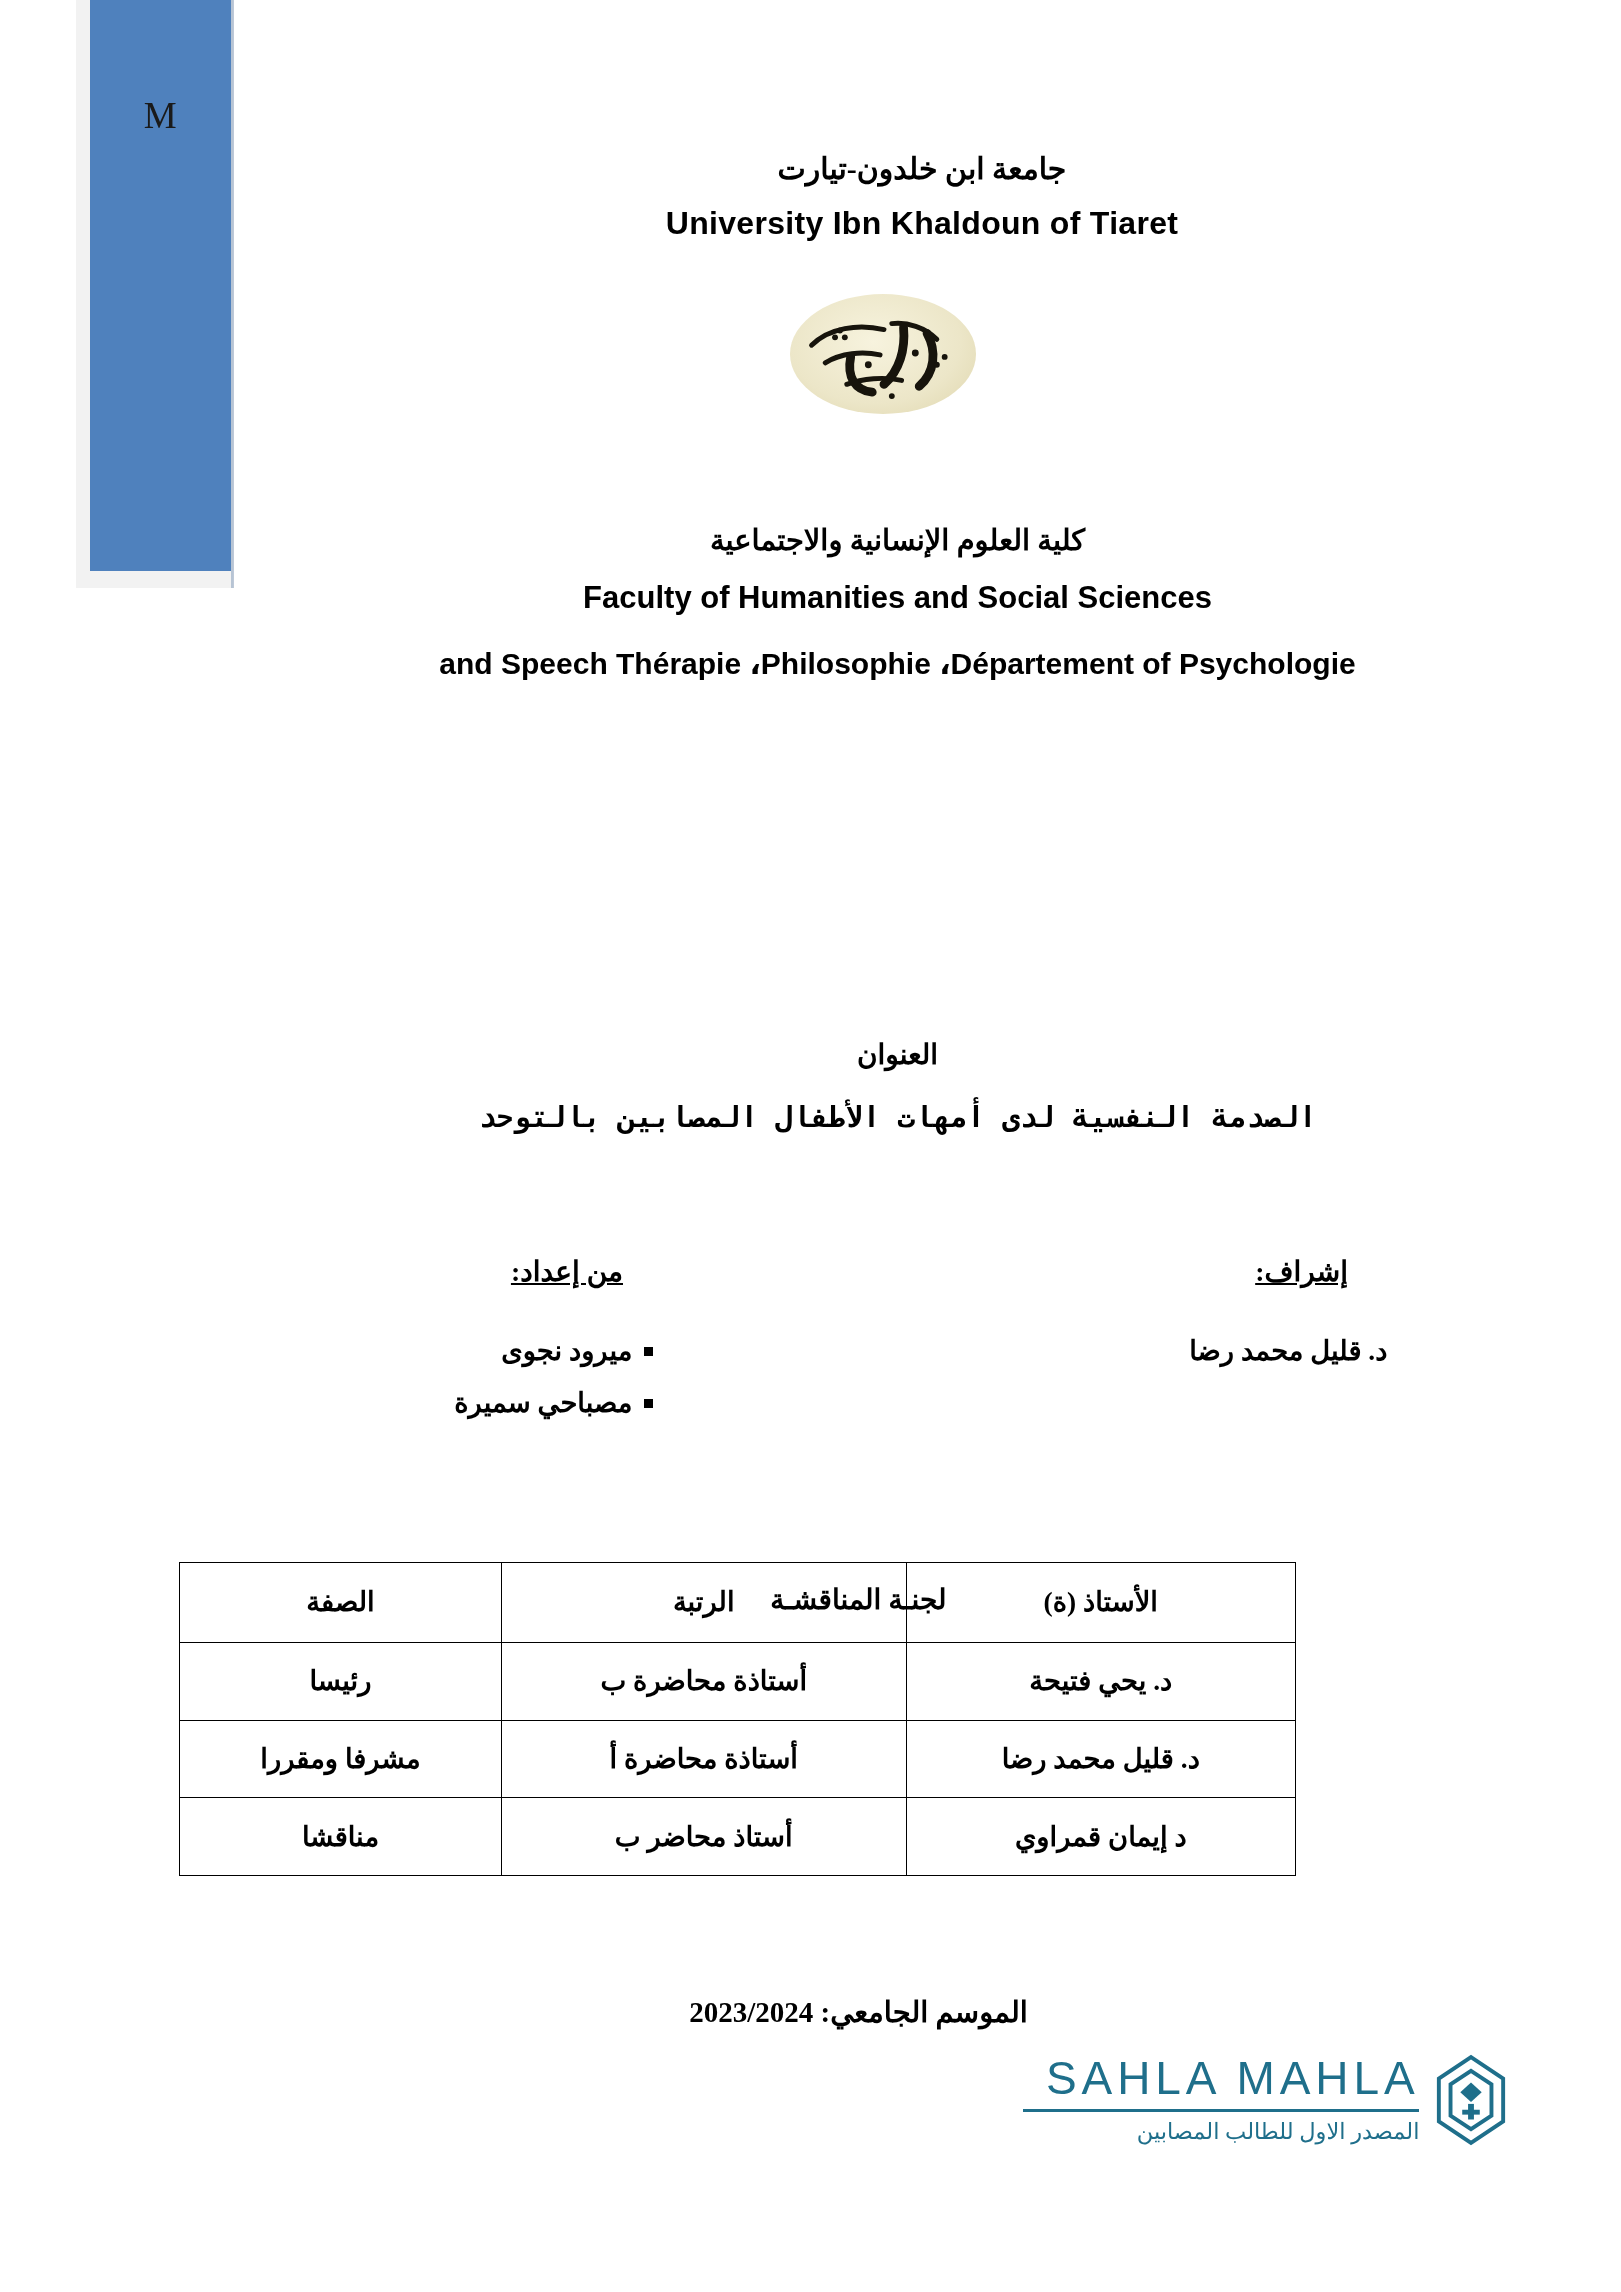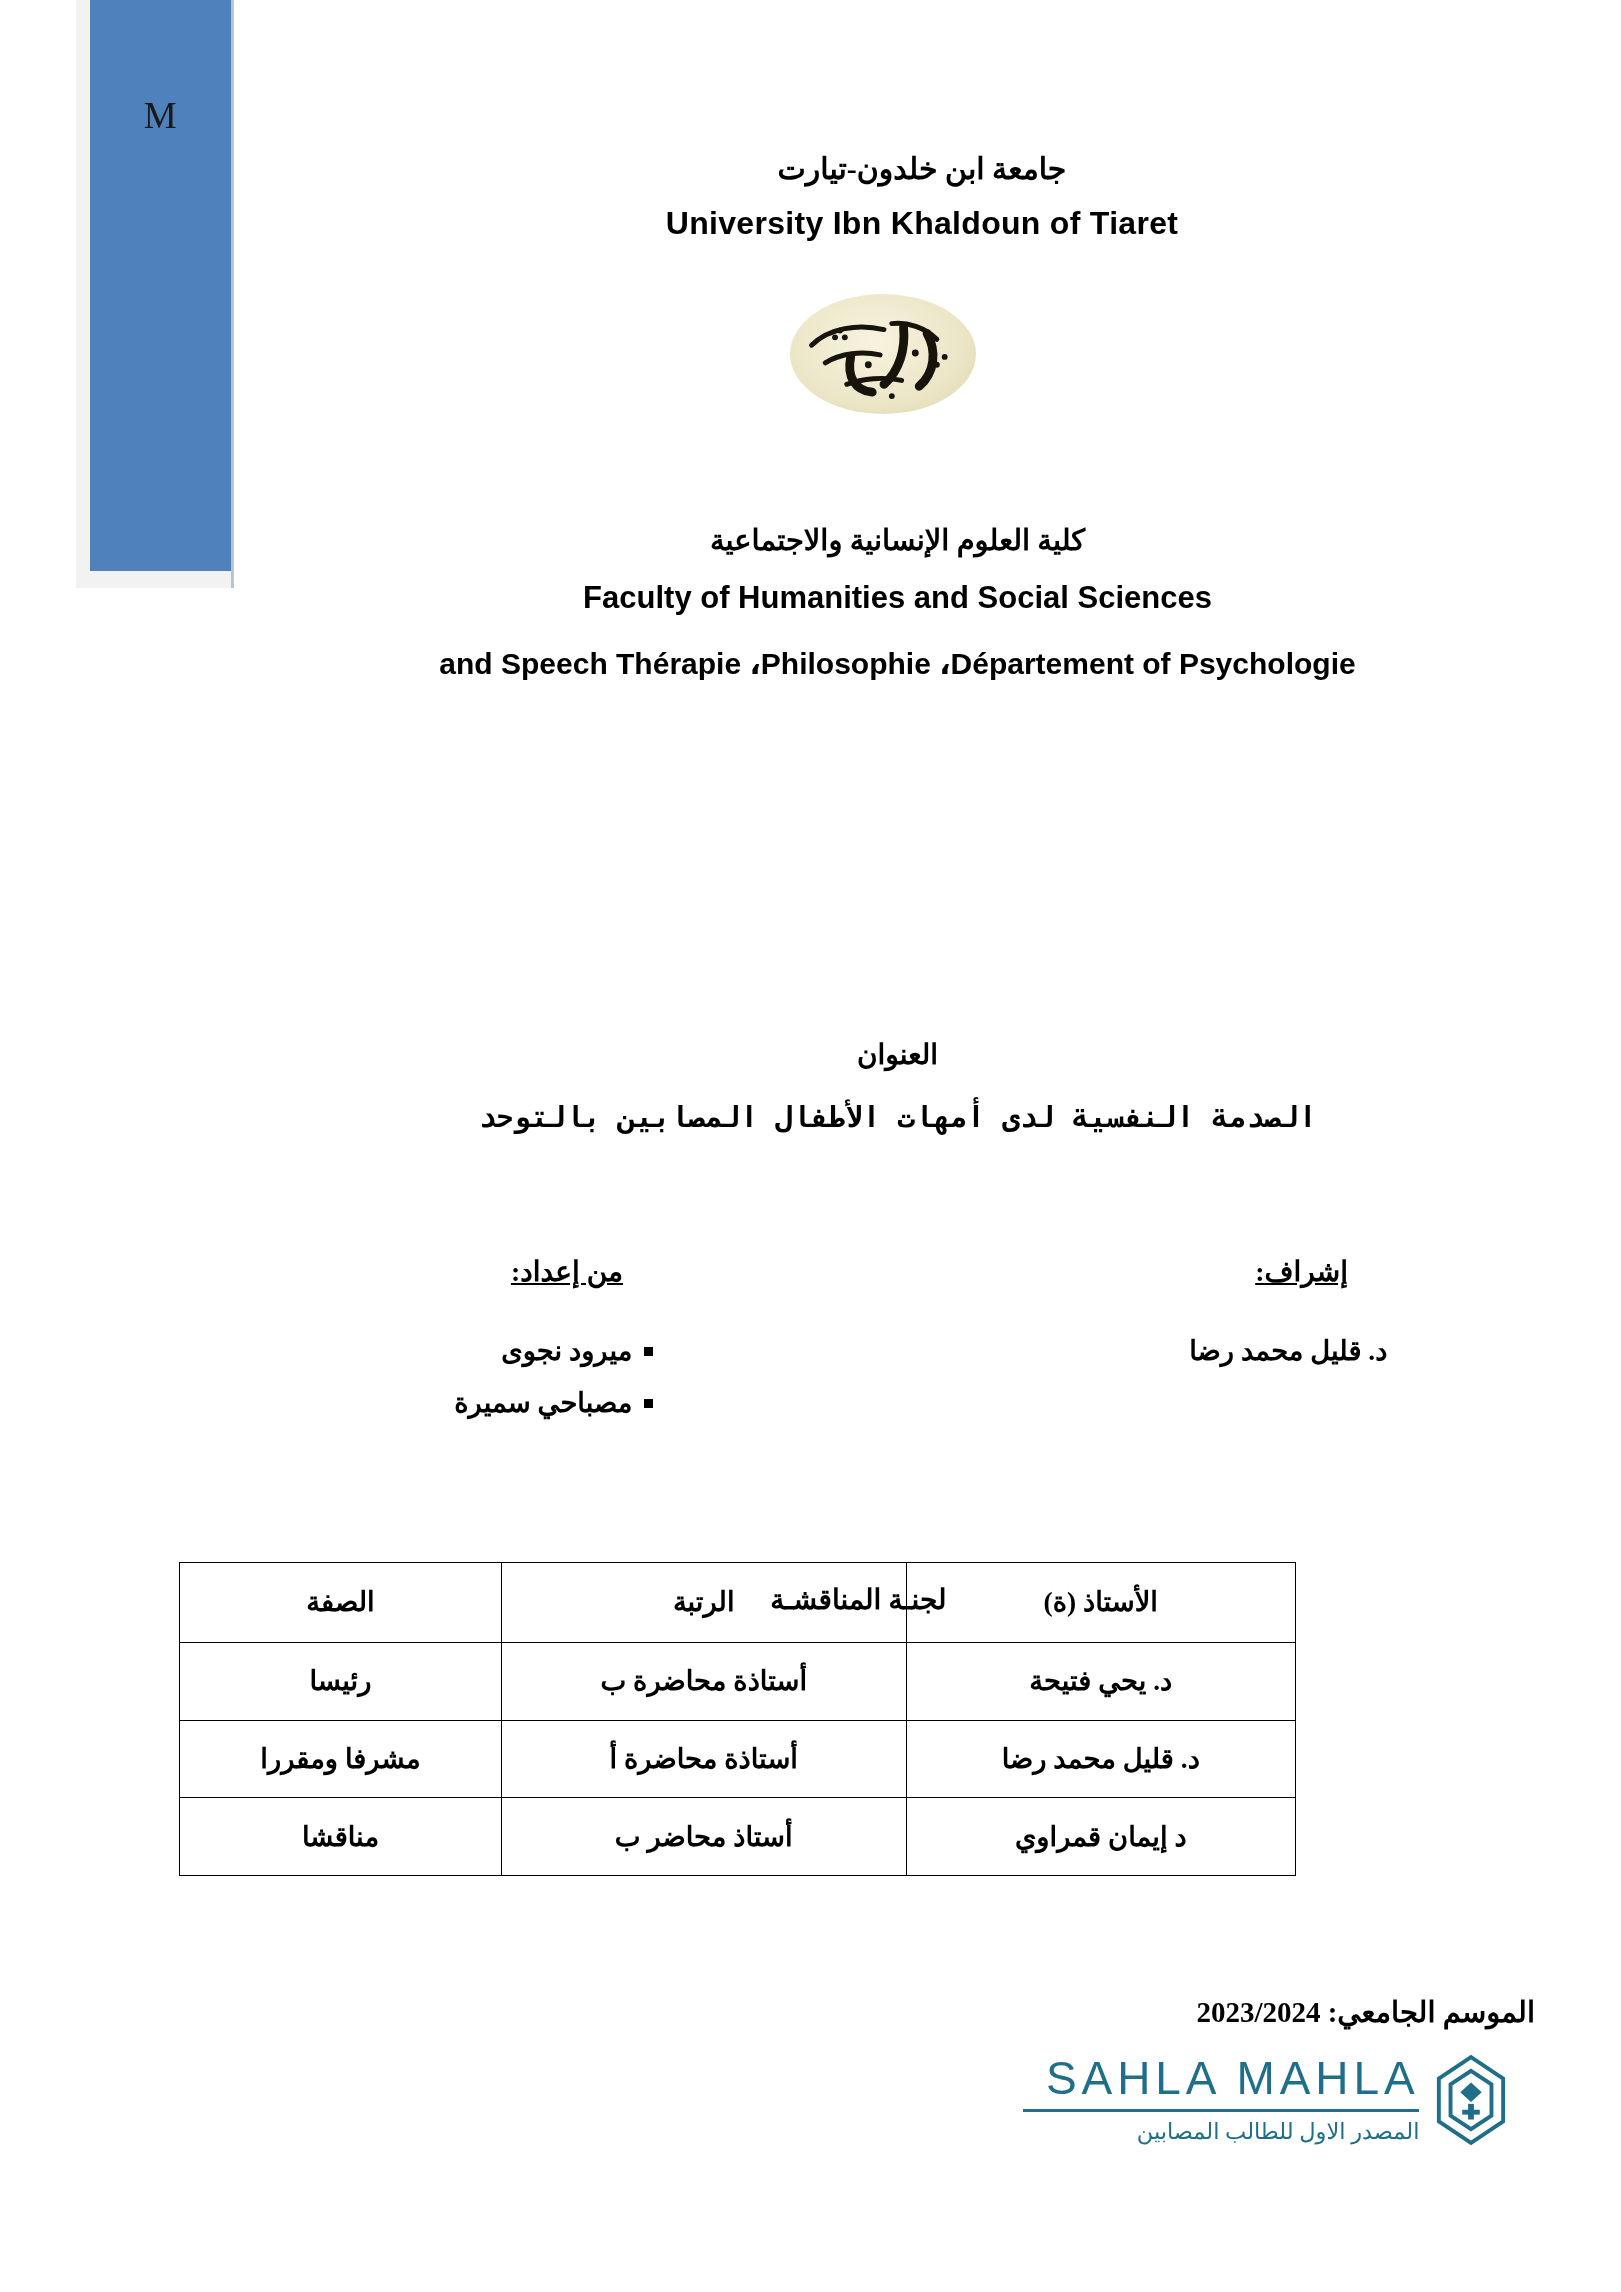--- a/index.html
+++ b/index.html
@@ -250,21 +250,21 @@
     padding: 3.9px 9.8px;
   }
   .jury-table thead th { height: 71px; }
 
   
   .academic-year {
     position: absolute;
     left: 182px;
     top: 1995px;
     width: 1353px;
-    text-align: right;
+    text-align: center;
     font-size: 29px;
     font-weight: bold;
     direction: rtl;
   }
 
   
   .watermark {
     position: absolute;
     right: 69px;
     bottom: 113px;

